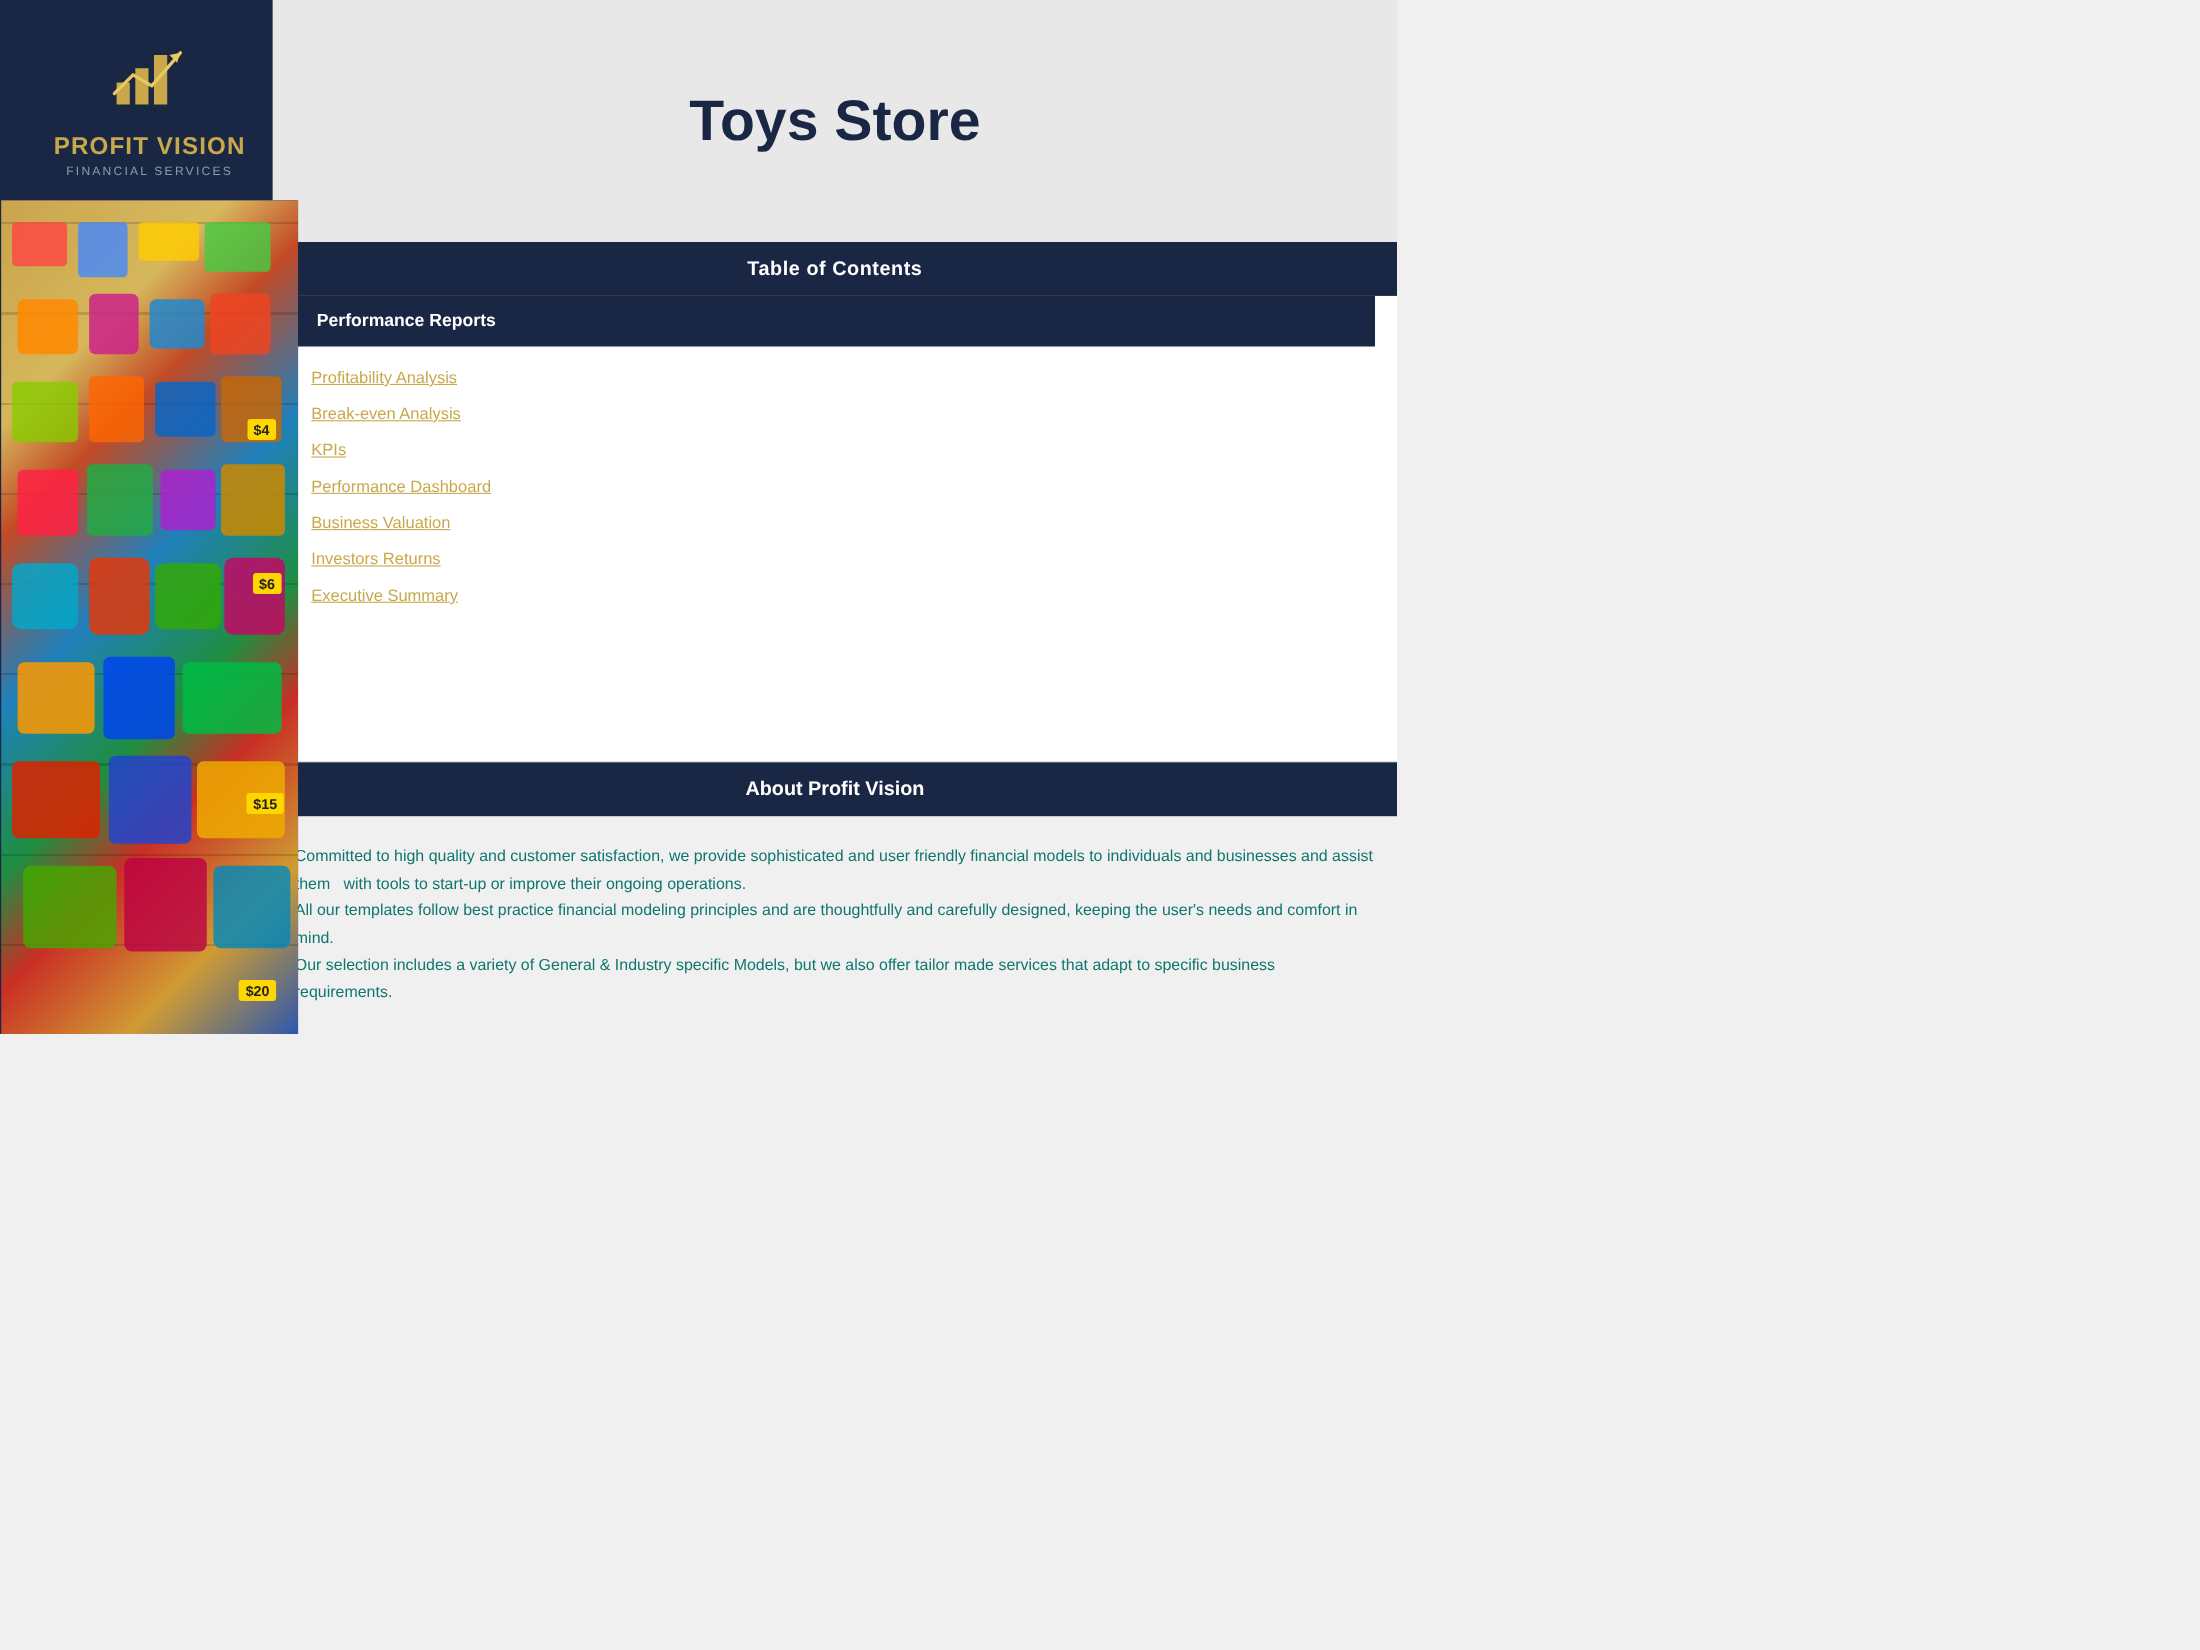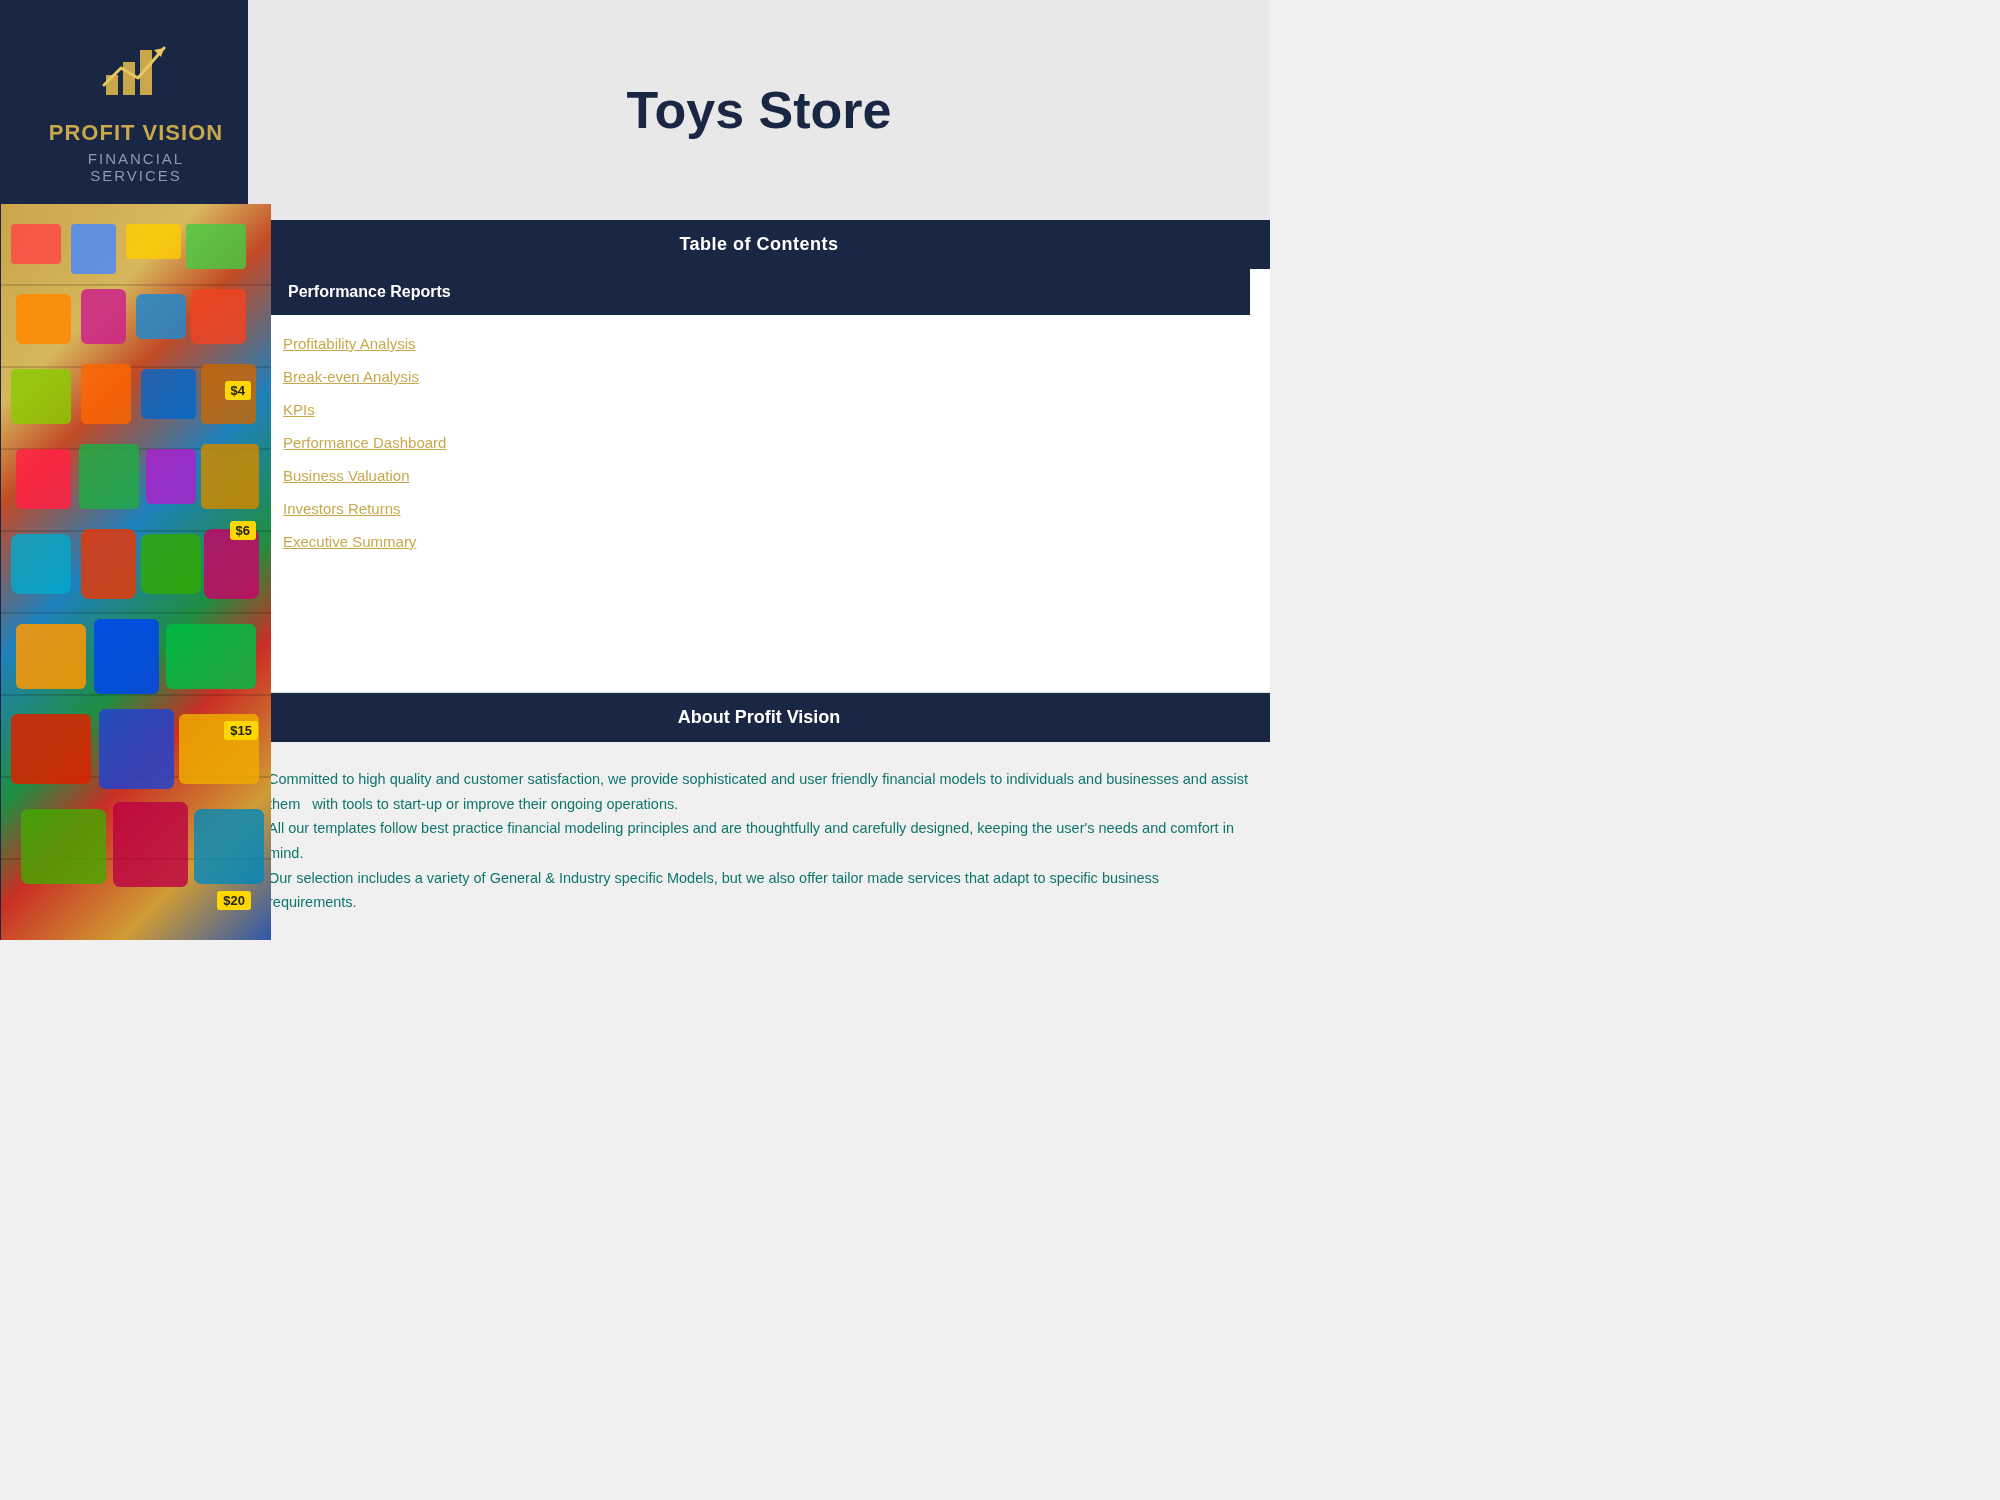--- a/index.html
+++ b/index.html
@@ -39,21 +39,21 @@
     .logo-title {
       color: #c8a84b;
       font-size: 22px;
       font-weight: 700;
       letter-spacing: 1px;
       text-align: center;
     }
 
     .logo-subtitle {
       color: #8a9ab5;
-      font-size: 15px;
+      font-size: 11px;
       letter-spacing: 2px;
       text-align: center;
       margin-top: 4px;
     }
 
     .sidebar-image {
       width: 270px;
       flex: 1;
       background: linear-gradient(180deg, #2a3a5c 0%, #1a2744 5%);
       overflow: hidden;

